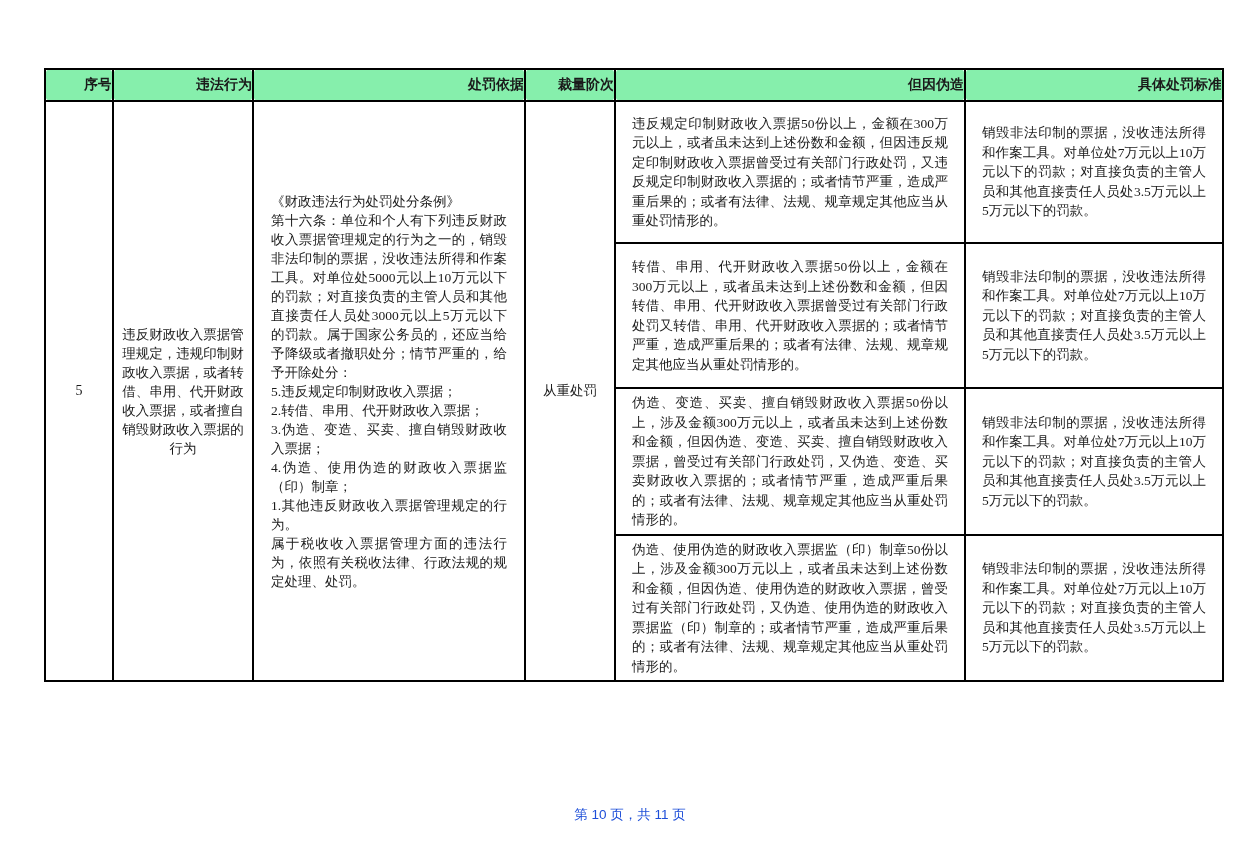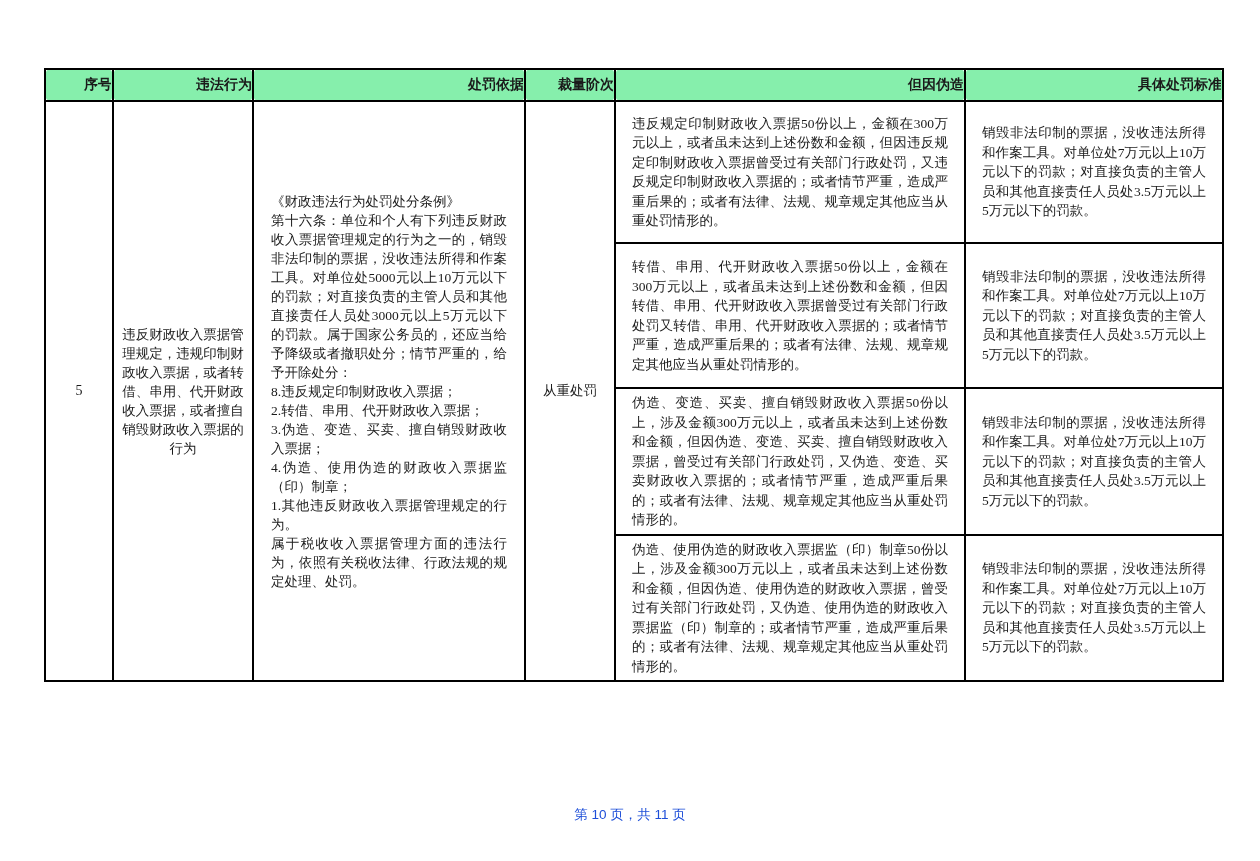--- a/index.html
+++ b/index.html
@@ -102,21 +102,21 @@
       <th>具体处罚标准</th>
     </tr>
   </thead>
   <tbody>
     <tr class="sub-row-1">
       <td rowspan="4" class="cell-serial">5</td>
       <td rowspan="4" class="cell-behavior">违反财政收入票据管理规定，违规印制财政收入票据，或者转借、串用、代开财政收入票据，或者擅自销毁财政收入票据的行为</td>
       <td rowspan="4" class="cell-basis">
         <div class="basis-line">《财政违法行为处罚处分条例》</div>
         <div class="basis-line">第十六条：单位和个人有下列违反财政收入票据管理规定的行为之一的，销毁非法印制的票据，没收违法所得和作案工具。对单位处5000元以上10万元以下的罚款；对直接负责的主管人员和其他直接责任人员处3000元以上5万元以下的罚款。属于国家公务员的，还应当给予降级或者撤职处分；情节严重的，给予开除处分：</div>
-        <div class="basis-line">8.违反规定印制财政收入票据；</div>
+        <div class="basis-line">5.违反规定印制财政收入票据；</div>
         <div class="basis-line">2.转借、串用、代开财政收入票据；</div>
         <div class="basis-line">3.伪造、变造、买卖、擅自销毁财政收入票据；</div>
         <div class="basis-line">4.伪造、使用伪造的财政收入票据监（印）制章；</div>
         <div class="basis-line">1.其他违反财政收入票据管理规定的行为。</div>
         <div class="basis-line">属于税收收入票据管理方面的违法行为，依照有关税收法律、行政法规的规定处理、处罚。</div>
       </td>
       <td rowspan="4" class="cell-discretion">从重处罚</td>
       <td class="cell-condition sub">违反规定印制财政收入票据50份以上，金额在300万元以上，或者虽未达到上述份数和金额，但因违反规定印制财政收入票据曾受过有关部门行政处罚，又违反规定印制财政收入票据的；或者情节严重，造成严重后果的；或者有法律、法规、规章规定其他应当从重处罚情形的。</td>
       <td class="cell-standard sub">销毁非法印制的票据，没收违法所得和作案工具。对单位处7万元以上10万元以下的罚款；对直接负责的主管人员和其他直接责任人员处3.5万元以上5万元以下的罚款。</td>
     </tr>

